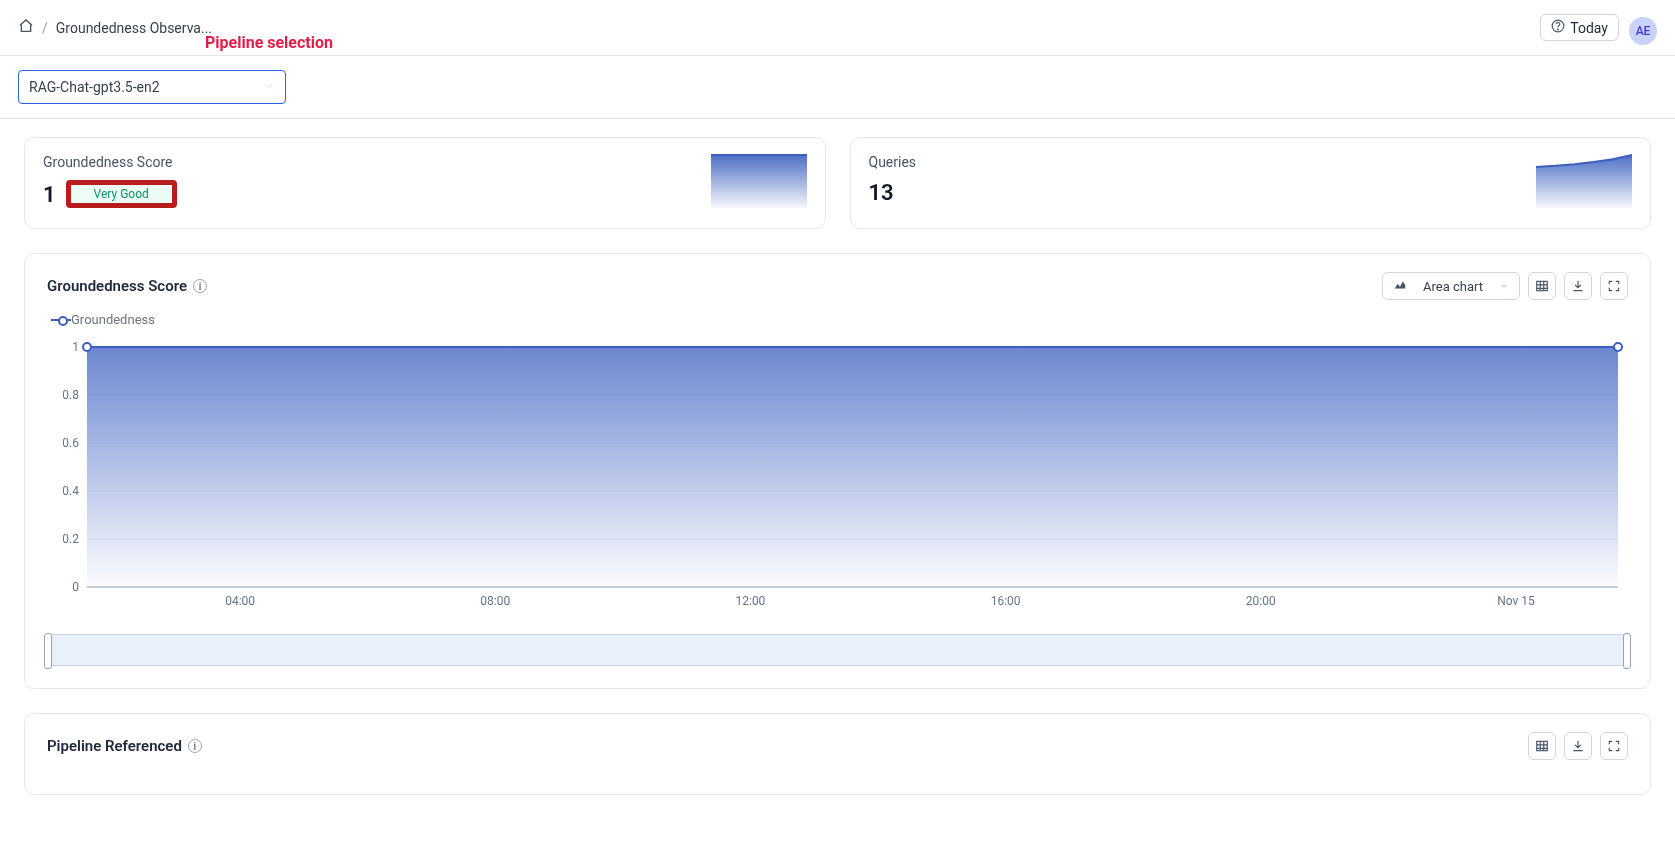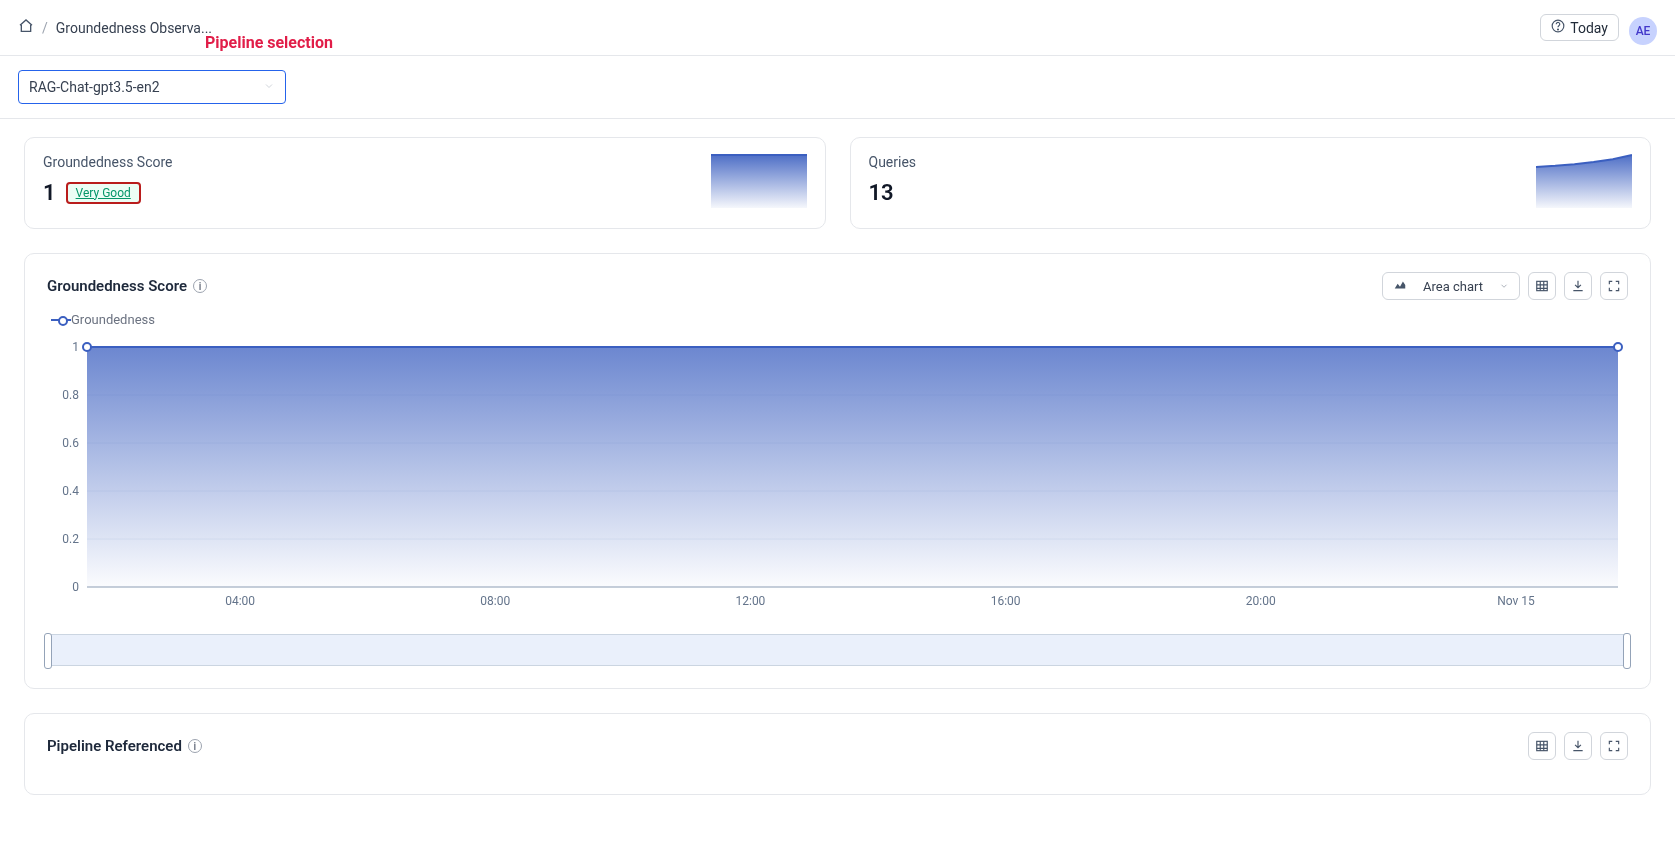--- a/index.html
+++ b/index.html
@@ -69,22 +69,22 @@
   .content { padding: 18px 24px 40px 24px; overflow-y:auto; height: calc(100vh - 98px); }
   .cards-row { display:flex; gap:24px; margin-bottom:24px; }
   .card {
     flex:1; border:1px solid #e5e7eb; border-radius:10px;
     padding:16px 18px; position:relative; min-height:92px;
   }
   .card-title { color:#475569; font-size:14px; margin-bottom:10px; }
   .card-value-row { display:flex; align-items:center; gap:10px; }
   .card-value { font-size:22px; font-weight:600; color:#111827; }
   .badge {
-    border:2px solid #b91c1c; color:#059669; background:#ecfdf5;
-    border-radius:4px; padding:2px 8px; font-size:12px;text-decoration:underline;
+    border:5px solid #b91c1c; color:#059669; background:#ecfdf5;
+    border-radius:4px; padding:2px 23px; font-size:12px;
   }
   .mini-chart {
     position:absolute; right:18px; top:16px; width:96px; height:54px;
   }
   .panel {
     border:1px solid #e5e7eb; border-radius:10px;
     padding:18px 22px 22px 22px; margin-bottom:24px;
   }
   .panel-head { display:flex; align-items:center; justify-content:space-between; margin-bottom:12px; }
   .panel-title { display:flex; align-items:center; gap:6px; font-weight:600; color:#1e293b; font-size:15px; }

